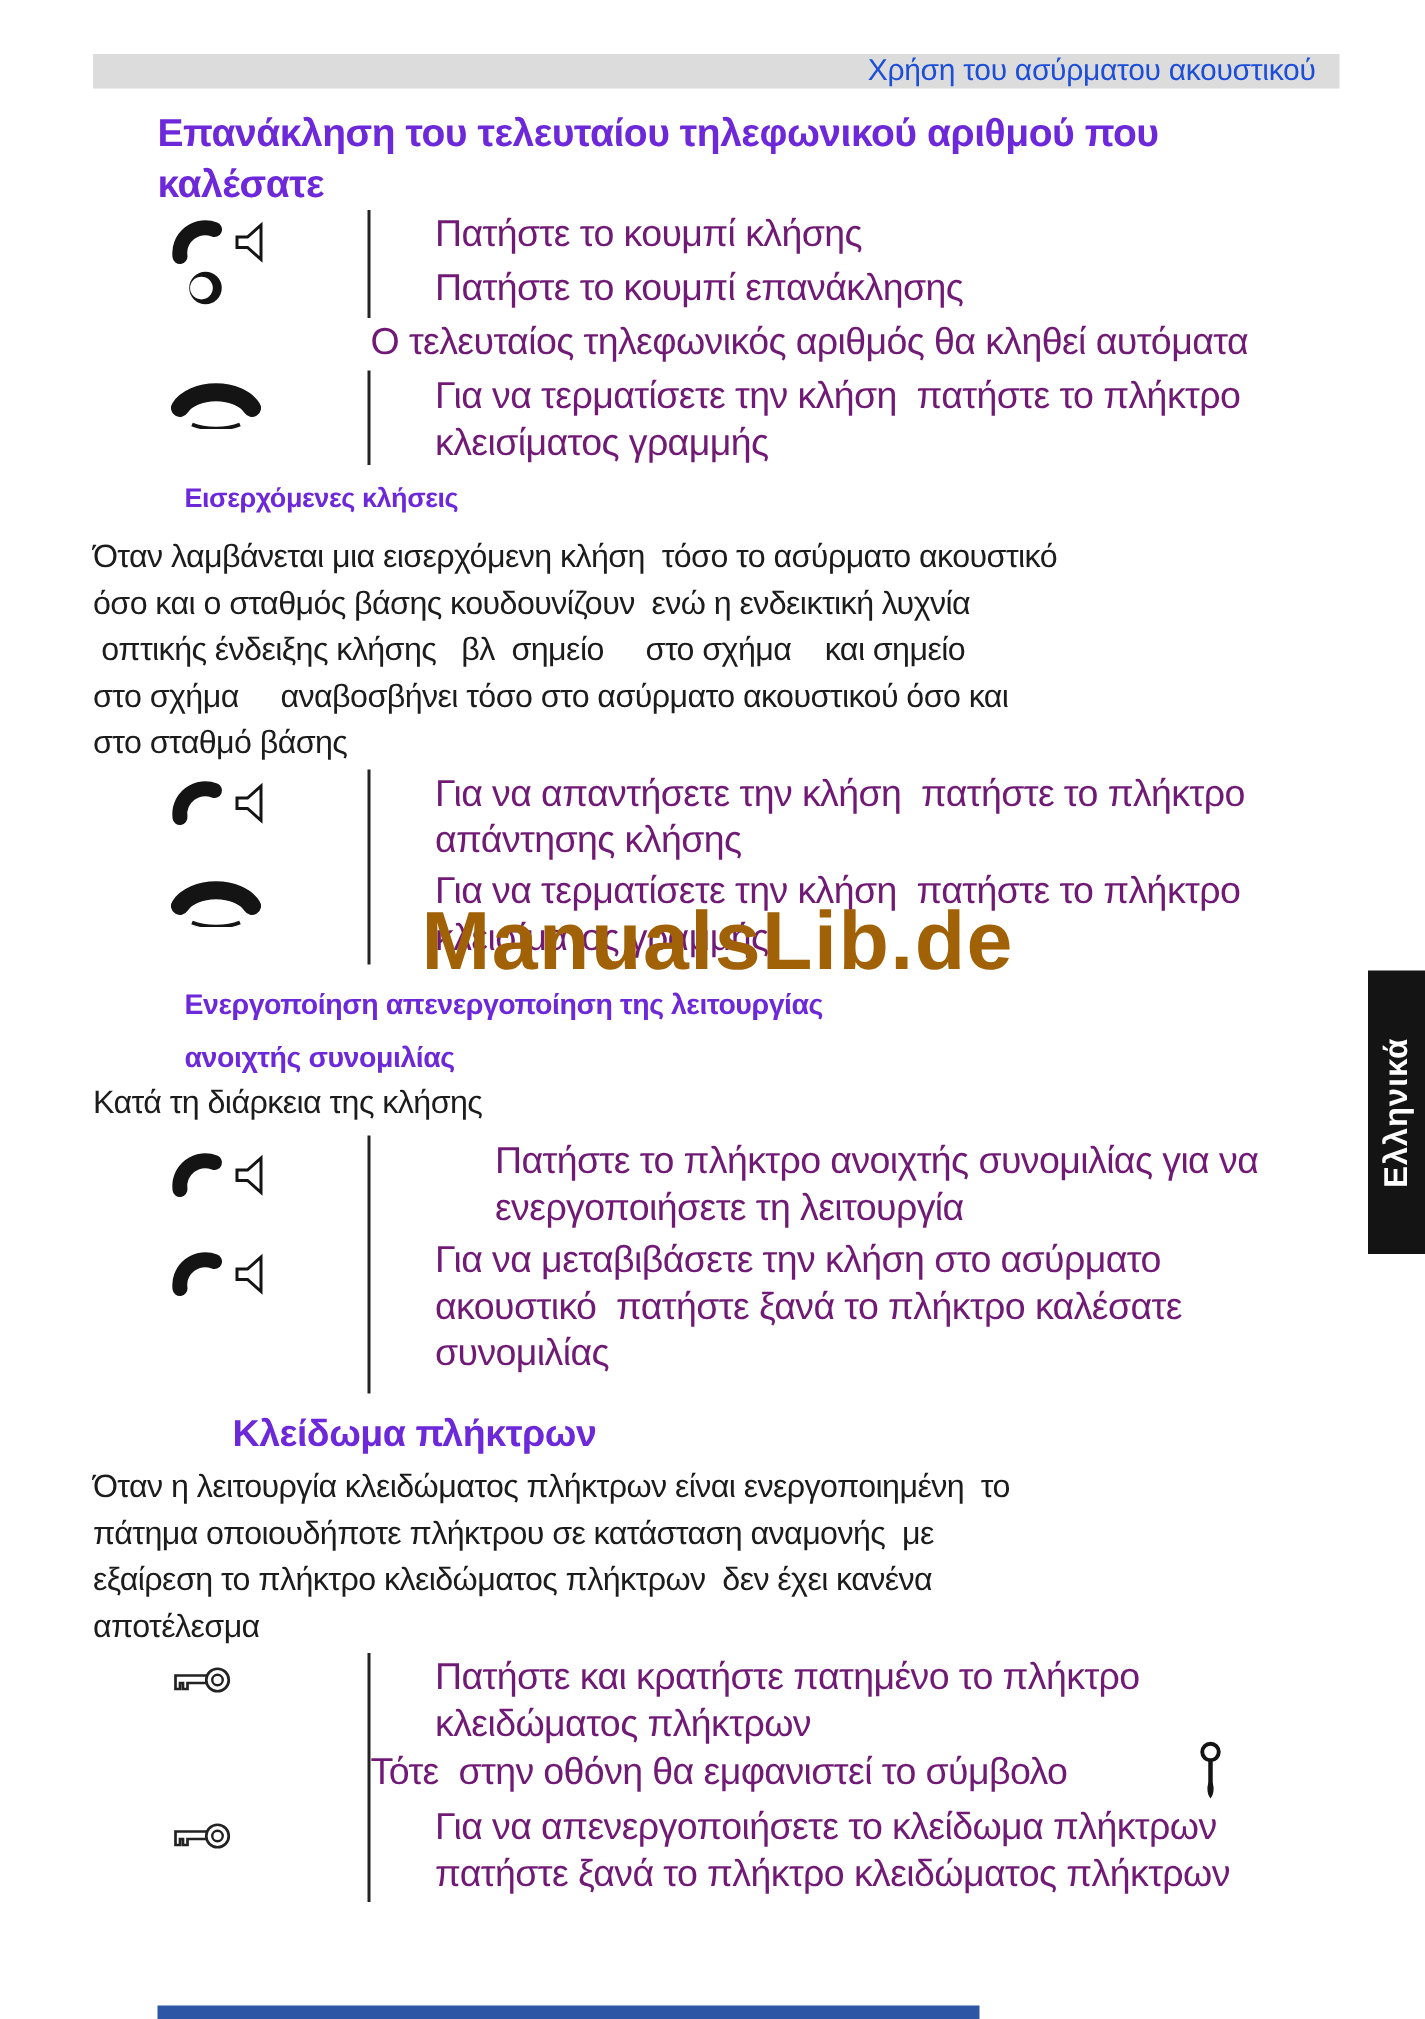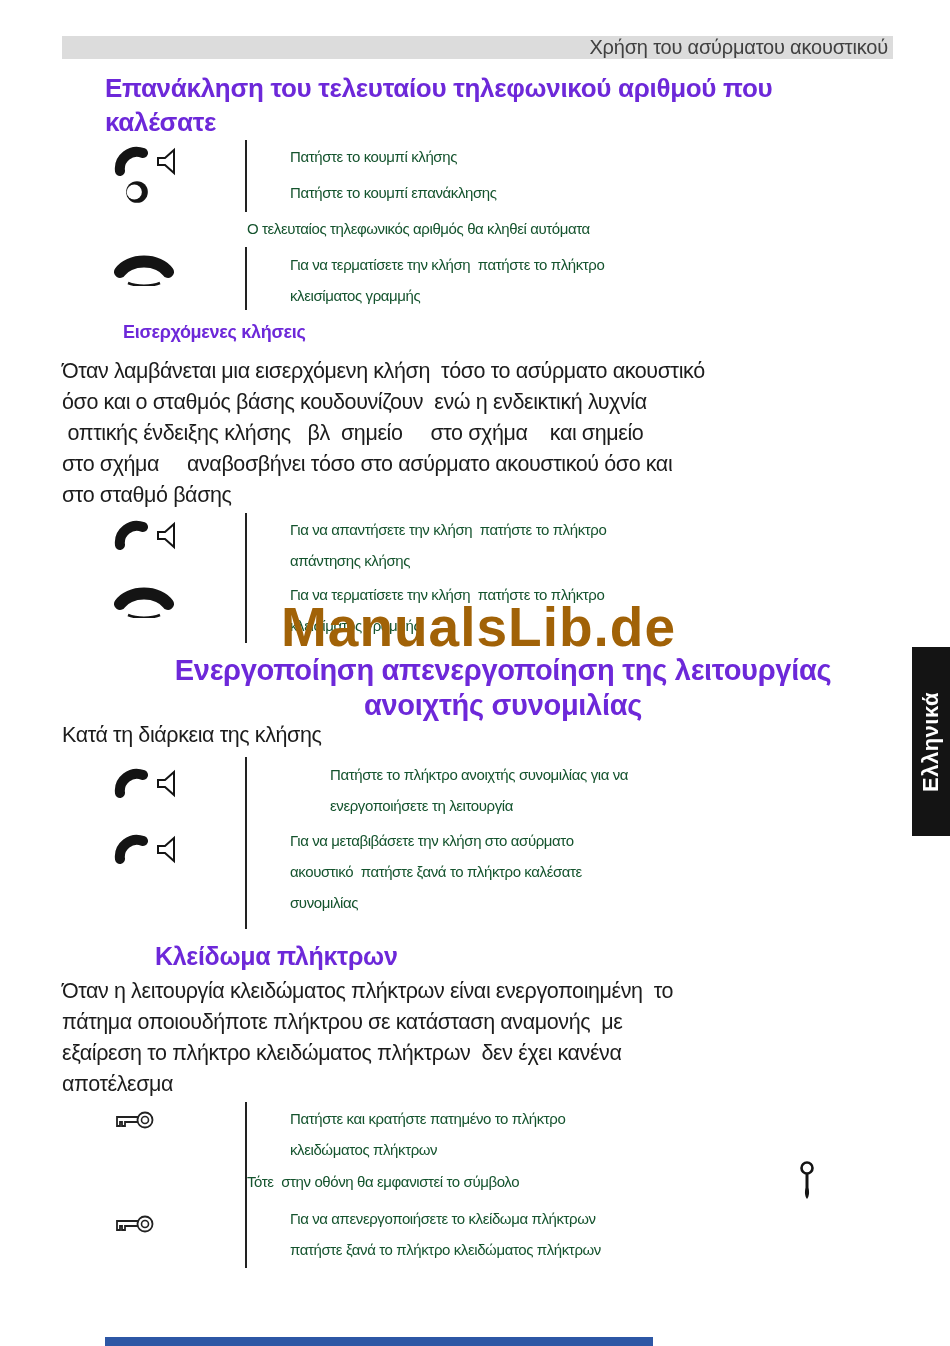--- a/index.html
+++ b/index.html
@@ -7,35 +7,35 @@
     width:950px;height:1346px;position:relative;background:#ffffff;
     font-family:"Liberation Sans","DejaVu Sans",sans-serif;
     color:#1c1c1c;overflow:hidden;
   }
   .abs{position:absolute;}
   .header-bar{
     left:62px;top:36px;width:831px;height:23px;background:#dcdcdc;
   }
   .header-bar .hdr-text{
     display:block;text-align:right;font-size:20px;line-height:23px;
-    color:#404040;padding-right:5px;letter-spacing:-0.2px;white-space:nowrap;
+    color:#1d4ed8;padding-right:16px;letter-spacing:-0.2px;white-space:nowrap;
   }
   .heading{
     font-weight:700;color:#6d28d9;letter-spacing:-0.3px;white-space:pre-wrap;
   }
   .h1{left:105px;top:71px;width:790px;font-size:26px;line-height:34px;}
   .h2{left:123px;top:322px;font-size:18px;}
-  .h3{left:123px;top:653px;width:760px;font-size:29px;line-height:35px;text-align:center;}
+  .h3{left:123px;top:653px;width:760px;font-size:19px;line-height:35px;}
   .h4{left:123px;top:942px;font-size:25px;margin-left:32px;}
   .para{
     font-size:21.5px;line-height:31px;white-space:pre-wrap;color:#1c1c1c;
     letter-spacing:-0.4px;
   }
   .row-text{
-    font-size:15px;line-height:31px;white-space:pre-wrap;color:#14532d;
+    font-size:25px;line-height:31px;white-space:pre-wrap;color:#701a75;
     letter-spacing:-0.4px;z-index:1;
   }
   .divider{width:2px;background:#222;}
   .icon-cell{display:flex;align-items:center;justify-content:center;}
   .watermark{
     left:281px;top:578px;font-size:55px;font-weight:700;letter-spacing:1px;
     color:#a16207;z-index:5;white-space:nowrap;margin-top:17px;
   }
   .lang-tab{
     left:912px;top:647px;width:38px;height:189px;background:#141414;

